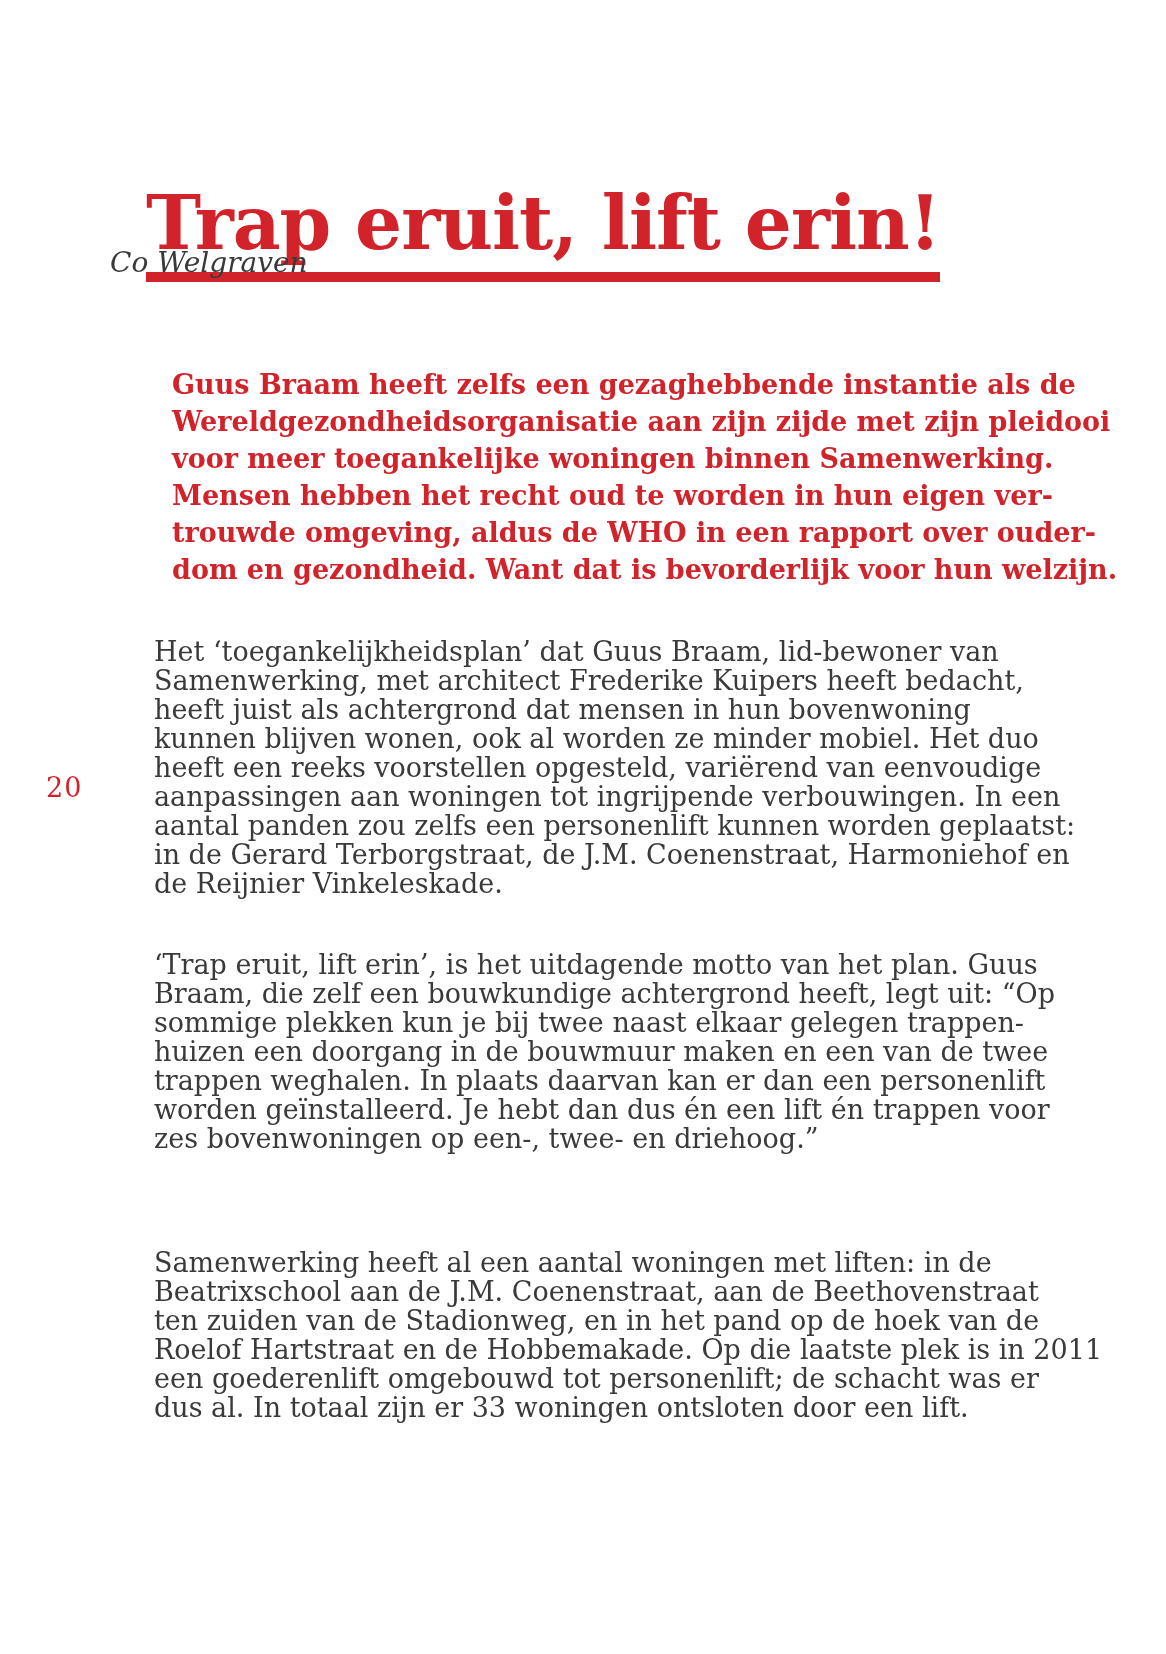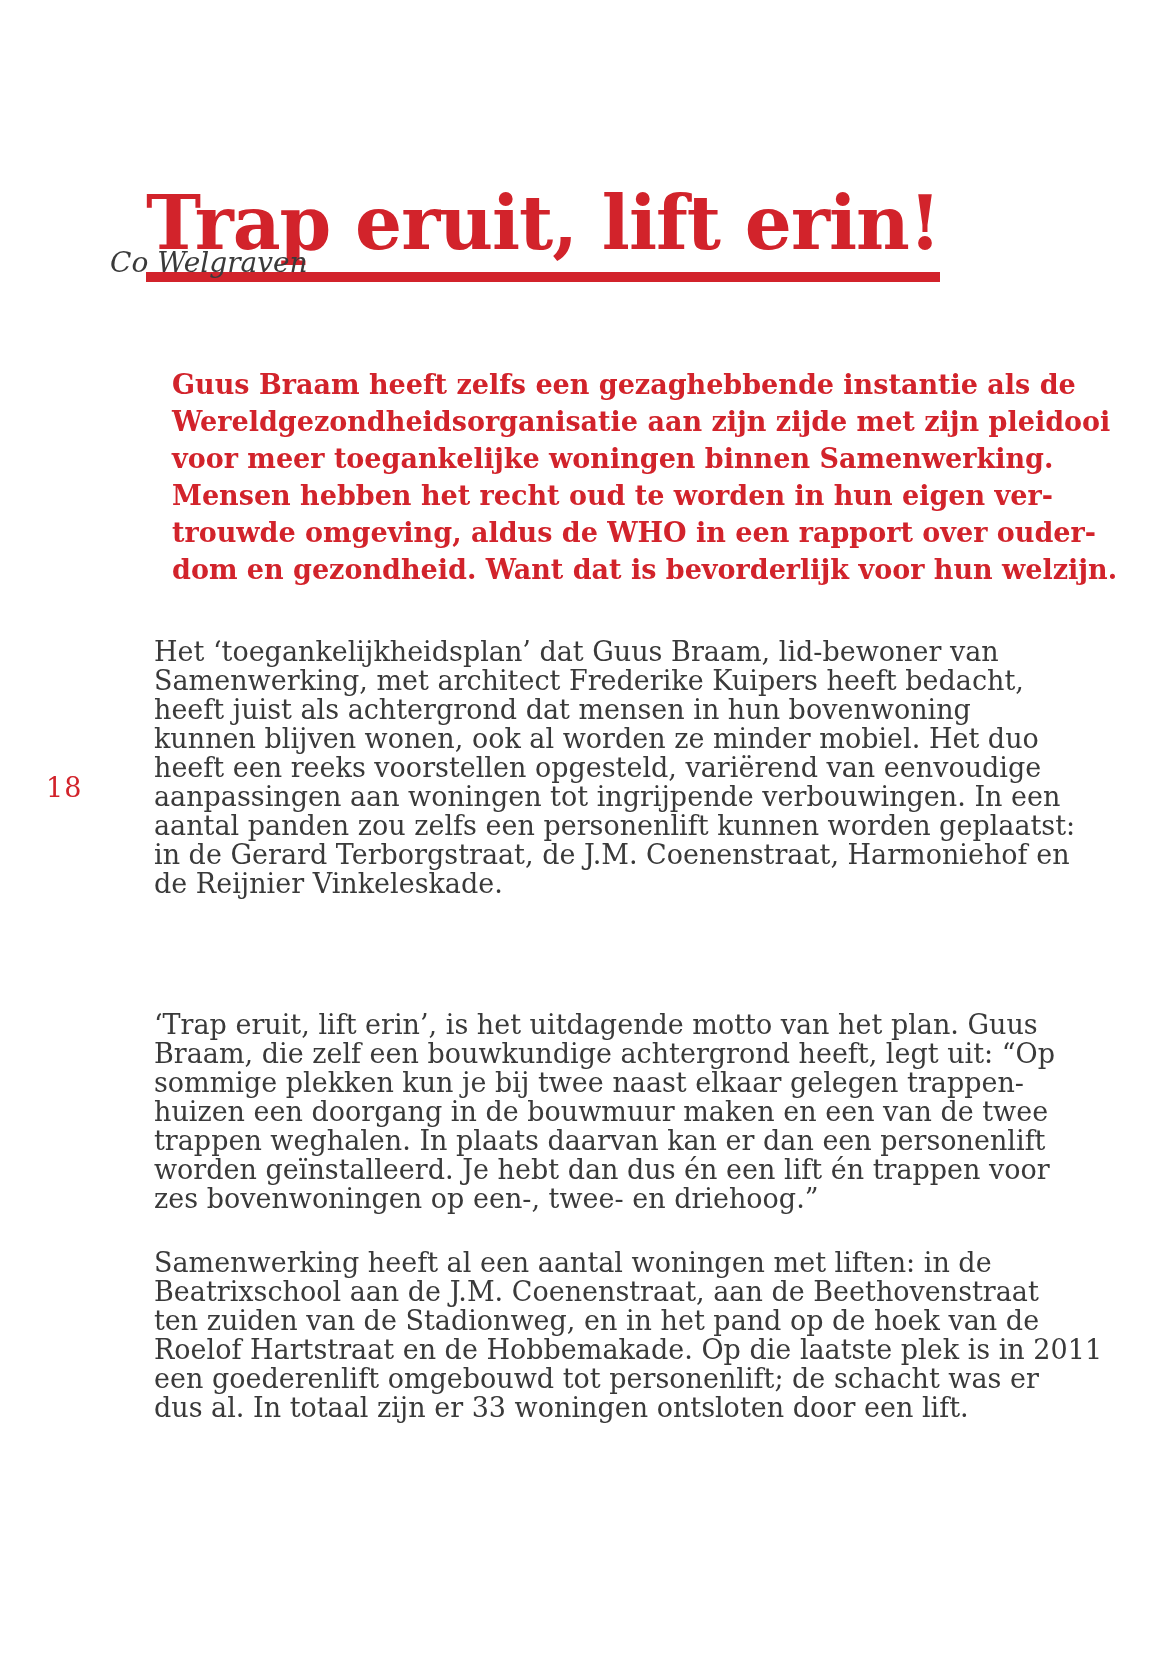--- a/index.html
+++ b/index.html
@@ -74,29 +74,29 @@
   .para {
     position: absolute;
     left: 110px;
     font-size: 27px;
     line-height: 29px;
     color: #3a3a3a;
     white-space: pre;
     margin-left: 44px;
   }
   .para-1 { top: 637px; }
-  .para-2 { top: 1010px; }
+  .para-2 { top: 950px; }
   .para-3 { top: 1248px; }
 </style>
 </head>
 <body>
 
 <div class="page">
 
-  <div class="page-number">18</div>
+  <div class="page-number">20</div>
 
 
   <h1 class="title">Trap eruit, lift erin!</h1>
 
   <div class="byline">Co Welgraven</div>
 
   <div class="intro">Guus Braam heeft zelfs een gezaghebbende instantie als de
 Wereldgezondheidsorganisatie aan zijn zijde met zijn pleidooi
 voor meer toegankelijke woningen binnen Samenwerking.
 Mensen hebben het recht oud te worden in hun eigen ver-

